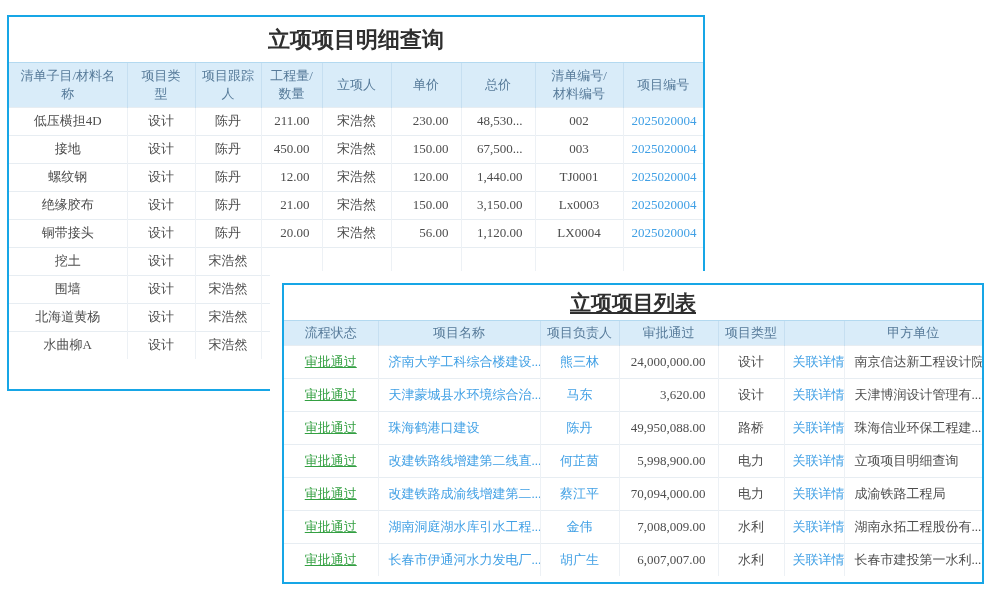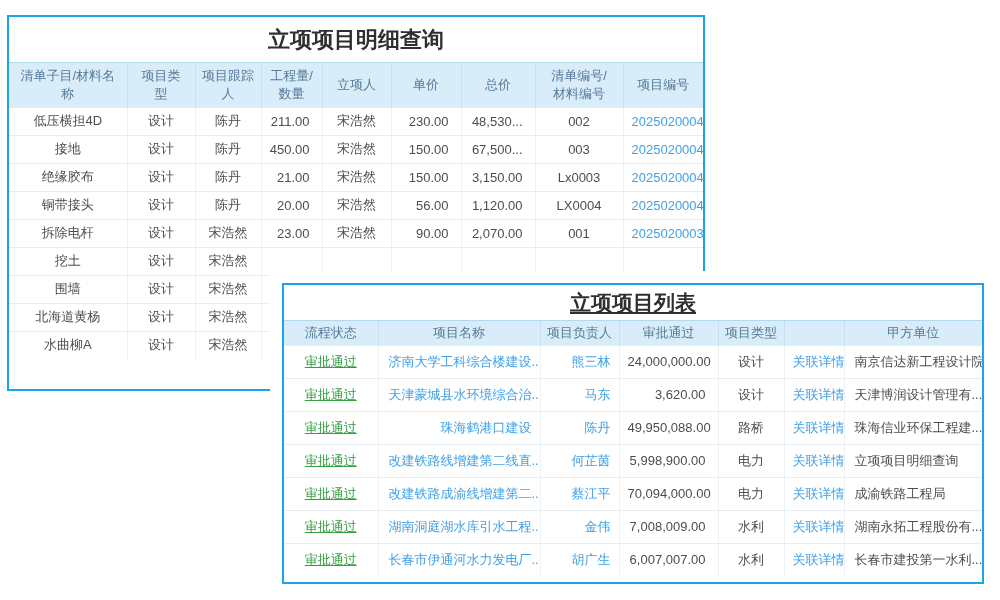--- a/index.html
+++ b/index.html
@@ -5,35 +5,35 @@
   html,body{margin:0;padding:0;background:#ffffff;}
   .canvas{position:relative;width:1000px;height:600px;background:#ffffff;overflow:hidden;
           font-family:"Liberation Sans","DejaVu Sans",sans-serif;}
   .panel{position:absolute;background:#ffffff;border:2px solid #17a6e6;box-sizing:border-box;}
   .p1{left:7px;top:15px;width:698px;height:376px;}
   .p2{left:282px;top:283px;width:702px;height:301px;box-shadow:0 0 0 12px #ffffff;}
   .title{display:flex;align-items:center;justify-content:center;font-weight:bold;color:#2f2f2f;
          border-bottom:1px solid #b3d9f0;}
   .p1 .title{height:45px;font-size:22px;}
   .p2 .title{height:35px;font-size:21px;text-decoration:underline;}
-  table{width:100%;border-collapse:collapse;table-layout:fixed;font-size:13px;color:#4d4d4d;}
+  table{width:100%;border-collapse:collapse;table-layout:fixed;font-size:13px;color:#4d4d4d;font-family:Liberation Serif, serif;}
   th{background:#d9ecf9;color:#567a99;font-weight:normal;text-align:center;
      white-space:pre-line;line-height:1.35;padding:3px 4px;box-sizing:border-box;}
   th + th{border-left:1px solid #c6dff1;}
   .p1 thead tr{height:44px;}
   .p2 thead tr{height:23px;}
   td{padding:2px 8px;box-sizing:border-box;white-space:nowrap;overflow:hidden;
      border-top:1px solid #e7edf2;}
   td + td{border-left:1px solid #edf1f5;}
   .p1 tbody tr{height:28px;}
   .p2 tbody tr{height:33px;}
   .c{text-align:center;}
   .l{text-align:left;padding-left:10px;}
   .r{text-align:right;padding-right:12px;margin-top:12px;}
-  .link{color:#41a0e5;text-align:right;}
+  .link{color:#41a0e5;}
   .status{color:#34a042;text-decoration:underline;}
 </style>
 </head>
 <body>
 
 <div class="canvas">
 
   <section class="panel p1">
     <div class="title">立项项目明细查询</div>
     <table>
@@ -83,51 +83,51 @@
             <td class="c">设计</td>
             <td class="c">陈丹</td>
             <td class="r">450.00</td>
             <td class="c">宋浩然</td>
             <td class="r">150.00</td>
             <td class="r">67,500...</td>
             <td class="c">003</td>
             <td class="c link">2025020004</td>
           </tr>
           <tr>
+            <td class="c">螺纹钢</td>
+            <td class="c">设计</td>
+            <td class="c">陈丹</td>
+            <td class="r">12.00</td>
+            <td class="c">宋浩然</td>
+            <td class="r">120.00</td>
+            <td class="r">1,440.00</td>
+            <td class="c">TJ0001</td>
+            <td class="c link">2025020004</td>
+          </tr>
+          <tr>
             <td class="c">绝缘胶布</td>
             <td class="c">设计</td>
             <td class="c">陈丹</td>
             <td class="r">21.00</td>
             <td class="c">宋浩然</td>
             <td class="r">150.00</td>
             <td class="r">3,150.00</td>
             <td class="c">Lx0003</td>
             <td class="c link">2025020004</td>
           </tr>
           <tr>
             <td class="c">铜带接头</td>
             <td class="c">设计</td>
             <td class="c">陈丹</td>
             <td class="r">20.00</td>
             <td class="c">宋浩然</td>
             <td class="r">56.00</td>
             <td class="r">1,120.00</td>
             <td class="c">LX0004</td>
             <td class="c link">2025020004</td>
-          </tr>
-          <tr>
-            <td class="c">拆除电杆</td>
-            <td class="c">设计</td>
-            <td class="c">宋浩然</td>
-            <td class="r">23.00</td>
-            <td class="c">宋浩然</td>
-            <td class="r">90.00</td>
-            <td class="r">2,070.00</td>
-            <td class="c">001</td>
-            <td class="c link">2025020003</td>
           </tr>
           <tr>
             <td class="c">挖土</td>
             <td class="c">设计</td>
             <td class="c">宋浩然</td>
             <td class="r"></td>
             <td class="c"></td>
             <td class="r"></td>
             <td class="r"></td>
             <td class="c"></td>

